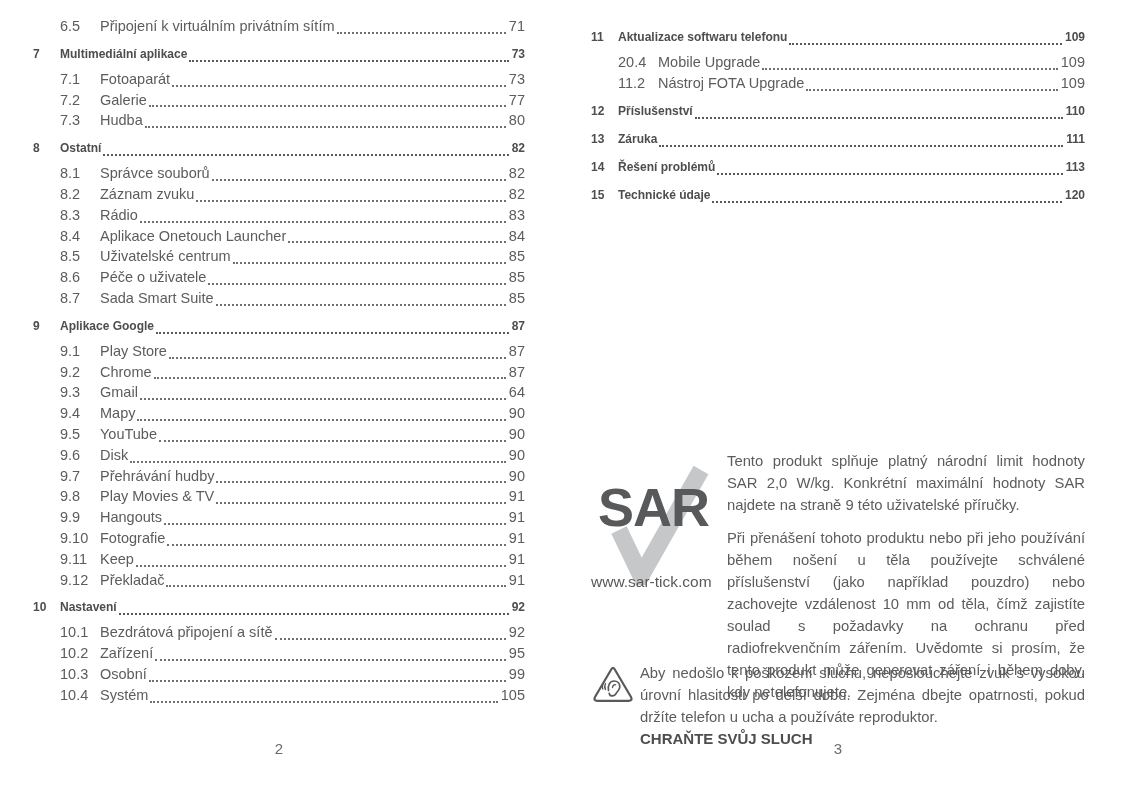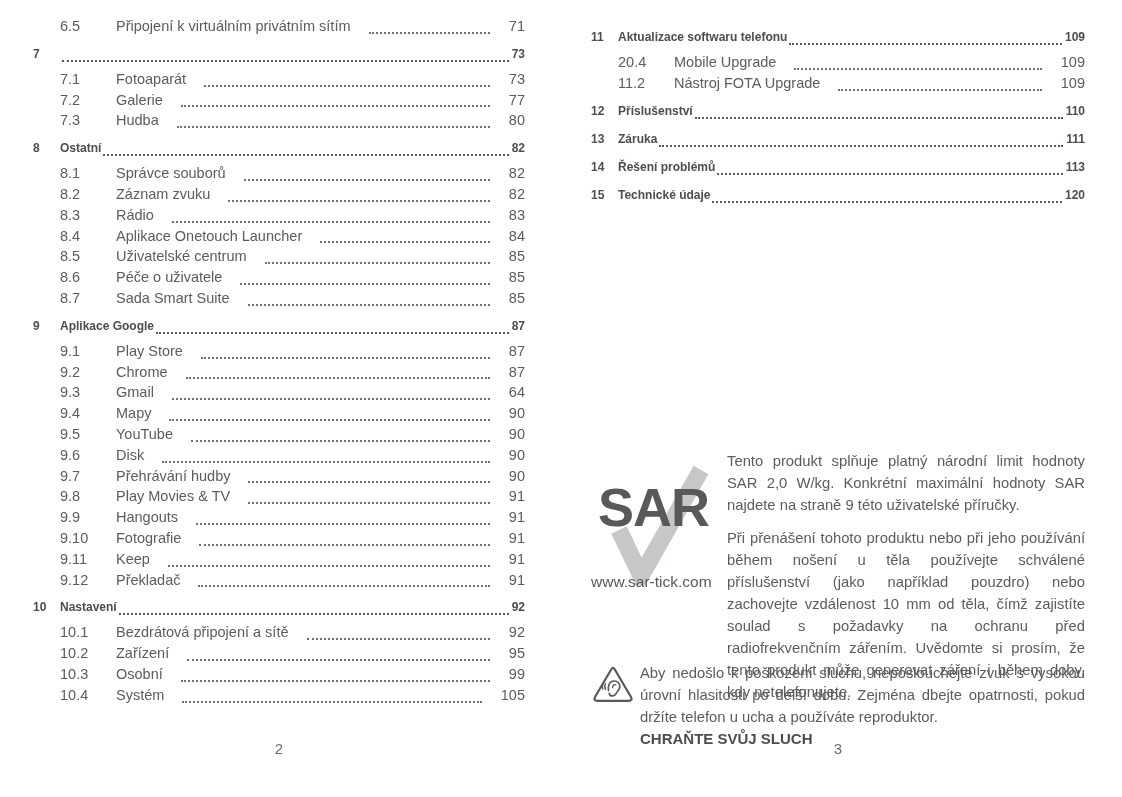--- a/index.html
+++ b/index.html
@@ -12,21 +12,21 @@
   #page-left{left:33px;width:492px;}
   #page-right{left:591px;width:494px;}
   .toc{position:absolute;left:0;right:0;}
   #page-left .toc{top:16px;}
   #page-right .toc{top:20px;}
   .toc-row{display:flex;align-items:flex-end;}
   .toc-row .num{flex:none;}
   .toc-row .label{flex:none;white-space:nowrap;}
   .toc-row .leader{flex:1;border-bottom:2px dotted #6f7072;margin:0 3px 3px 2px;min-width:10px;}
   .toc-row .pg{flex:none;text-align:right;}
-  .toc-row.sub{font-size:14.5px;line-height:20.8px;height:20.8px;color:#5b5c5e;gap:16px;}
+  .toc-row.sub{font-size:14.5px;line-height:20.8px;height:20.8px;color:#5b5c5e;}
   .toc-row.sub{padding-left:27px;}
   .toc-row.sub .num{width:40px;}
   .toc-row.section{font-weight:bold;font-size:12px;line-height:22px;height:22px;
     color:#4c4d4f;margin:6px 0 4px 0;justify-content:center;}
   .toc-row.section .num{width:27px;}
   .toc-row.section .leader{border-bottom:2.5px dotted #58595b;margin-bottom:3px;}
 
   
   #sar-block{position:absolute;left:0;top:450px;width:494px;display:flex;}
   #sar-left{flex:none;width:136px;position:relative;height:150px;}
@@ -53,20 +53,21 @@
 <div class="page" id="page-left">
   <div class="toc">
       <div class="toc-row sub">
         <span class="num">6.5</span>
         <span class="label">Připojení k virtuálním privátním sítím</span>
         <span class="leader"></span>
         <span class="pg">71</span>
       </div>
       <div class="toc-row section">
         <span class="num">7</span>
+        <span class="label">Multimediální aplikace</span>
         <span class="leader"></span>
         <span class="pg">73</span>
       </div>
       <div class="toc-row sub">
         <span class="num">7.1</span>
         <span class="label">Fotoaparát</span>
         <span class="leader"></span>
         <span class="pg">73</span>
       </div>
       <div class="toc-row sub">

